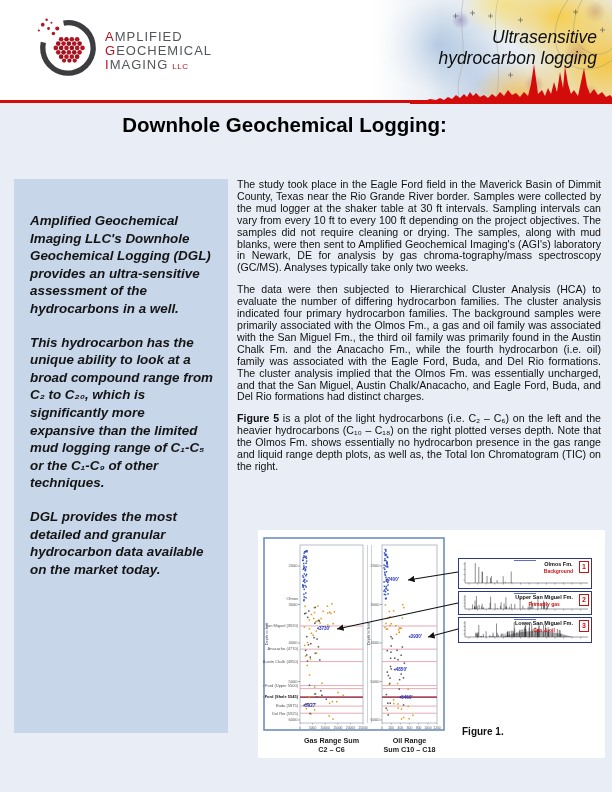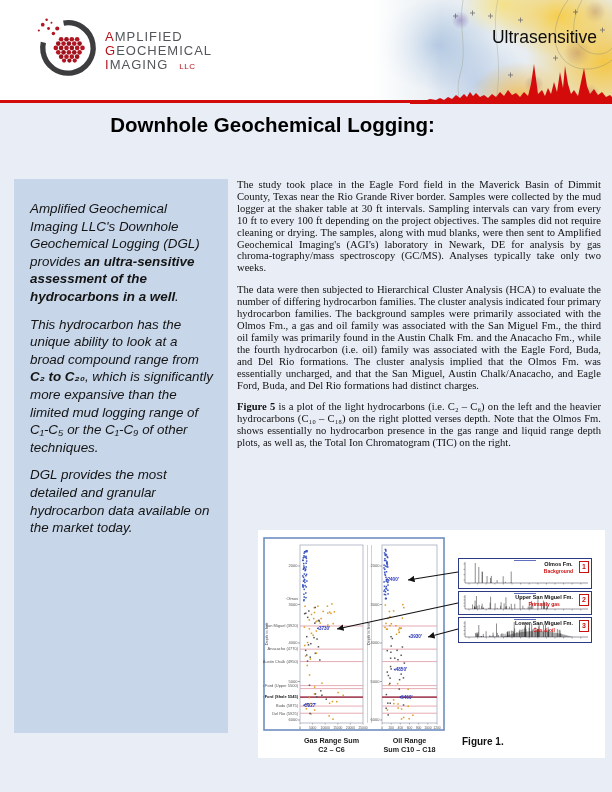--- a/index.html
+++ b/index.html
@@ -19,51 +19,51 @@
       radial-gradient(circle 10px at 68% 84%, rgba(110,70,150,.5), rgba(110,70,150,0)),
       radial-gradient(circle 9px at 38% 20%, rgba(120,90,160,.45), rgba(120,90,160,0)),
       radial-gradient(circle 11px at 93% 12%, rgba(110,70,150,.45), rgba(110,70,150,0)),
       radial-gradient(circle 9px at 91% 92%, rgba(110,70,150,.5), rgba(110,70,150,0)),
       radial-gradient(ellipse 85px 60px at 28% 45%, rgba(168,193,222,.85), rgba(168,193,222,0) 75%),
       radial-gradient(ellipse 70px 60px at 45% 82%, rgba(180,200,228,.75), rgba(180,200,228,0) 75%);}
   .map-marks{position:absolute;left:0;top:0;}
   .logo{position:absolute;left:34px;top:14px;display:flex;align-items:center;}
   .logo-text{margin-left:7px;margin-top:12px;font-size:13px;letter-spacing:1px;color:#54575a;line-height:14px;white-space:nowrap;}
   .logo-text .acc{color:#b5121b;}
-  .logo-text .llc{font-size:8px;color:#b5121b;margin-left:11px;letter-spacing:.5px;}
-  .tagline{position:absolute;right:15px;top:27px;text-align:right;font-size:17.5px;color:#0d0d0d;line-height:21px;z-index:3;}
+  .logo-text .llc{font-size:8px;color:#b5121b;margin-left:4px;letter-spacing:.5px;}
+  .tagline{position:absolute;right:15px;top:27px;text-align:right;font-size:17.5px;color:#0d0d0d;line-height:21px;z-index:3;font-style:italic;}
   .red-trace{position:absolute;left:410px;top:54px;z-index:2;}
   .red-line{position:absolute;left:0;top:100px;width:612px;height:3px;background:#d40b0b;z-index:4;}
 
   
-  .page-title{position:absolute;left:0;top:112px;width:545px;text-align:center;font-size:20.5px;font-weight:bold;color:#000;line-height:25px;}
+  .page-title{position:absolute;left:12px;top:112px;width:545px;text-align:center;font-size:20.5px;font-weight:bold;color:#000;line-height:25px;}
 
   
   .sidebar{position:absolute;left:14px;top:179px;width:214px;height:554px;background:#c7d6e9;box-sizing:border-box;
     padding:17px 15px 10px 16px;font-style:italic;font-size:13.4px;line-height:17.6px;color:#141414;}
-  .sidebar p{margin:4px 0 10px 0;}
+  .sidebar p{margin:16px 0 10px 0;font-weight:bold;}
 
   
   .main-col{position:absolute;left:237px;top:179px;width:364px;font-size:10.6px;line-height:11.9px;color:#101010;text-align:justify;}
-  .main-col p{margin:0 0 10px 0;font-family:Liberation Serif, serif;}
+  .main-col p{margin:0 0 10px 0;}
 
   
   .figure-block{position:absolute;left:258px;top:530px;width:347px;height:228px;background:#ffffff;}
   .depth-svg{position:absolute;left:5px;top:7px;}
   .chrom{position:absolute;left:200px;width:134px;background:#fff;border:1px solid #2c3a86;box-sizing:border-box;overflow:hidden;}
   .chrom-1{top:28px;height:31px;}
   .chrom-2{top:61px;height:24px;}
   .chrom-3{top:87px;height:26px;}
   .chrom svg{position:absolute;left:0;top:0;}
   .chrom-label{position:absolute;right:18px;top:2px;text-align:center;line-height:1.2;z-index:2;}
   .chrom-title{font-size:5.5px;font-weight:bold;color:#101010;white-space:nowrap;}
   .chrom-sub{font-size:5px;font-weight:bold;color:#cc1111;white-space:nowrap;}
   .chrom-num{position:absolute;right:2px;top:2px;width:8px;height:10px;border:1px solid #cc1111;background:#fff;
     color:#cc1111;font-size:7px;font-weight:bold;text-align:center;line-height:10px;z-index:3;}
-  .figure-caption{position:absolute;left:204px;top:196px;font-size:10px;font-weight:bold;color:#111;margin-top:10px;}
+  .figure-caption{position:absolute;left:204px;top:196px;font-size:10px;font-weight:bold;color:#111;}
   .arrows{position:absolute;left:0;top:0;pointer-events:none;z-index:5;}
 </style>
 </head>
 <body>
 
 <div class="page">
   <div class="content-bg"></div>
 
   <div class="header-map">
     <svg class="map-marks" width="244" height="101" viewBox="0 0 244 101">
@@ -126,20 +126,21 @@
     </svg>
     <div class="logo-text">
       <div><span class="acc">A</span><span>MPLIFIED</span></div>
       <div><span class="acc">G</span><span>EOCHEMICAL</span></div>
       <div><span class="acc">I</span><span>MAGING</span><span class="llc">LLC</span></div>
     </div>
   </div>
 
   <div class="tagline">
     <div>Ultrasensitive</div>
+    <div>hydrocarbon logging</div>
   </div>
 
   <svg class="red-trace" width="202" height="50" viewBox="0 0 202 50">
     <path fill="#d40b0b" d="M0,47 L8,46 L14,47 L20,45 L26,46 L30,44 L34,46 L38,43 L42,45 L46,41 L50,44 L54,40 L57,43 L60,38 L63,42 L66,39 L70,43 L74,41 L78,44 L82,40 L86,43 L90,38 L94,42 L98,36 L102,41 L106,39 L110,43 L114,38 L118,42 L121,30 L124,10 L126,25 L128,40 L132,36 L135,42 L138,34 L141,40 L144,28 L147,38 L150,18 L153,34 L155,12 L158,30 L161,40 L164,36 L168,42 L171,28 L174,14 L177,32 L180,40 L184,35 L188,41 L192,38 L196,43 L200,41 L202,43 L202,50 L0,50 Z"></path>
   </svg>
   <div class="red-line"></div>
 
   <div class="page-title">
     <div>Downhole Geochemical Logging:</div>
   </div>

